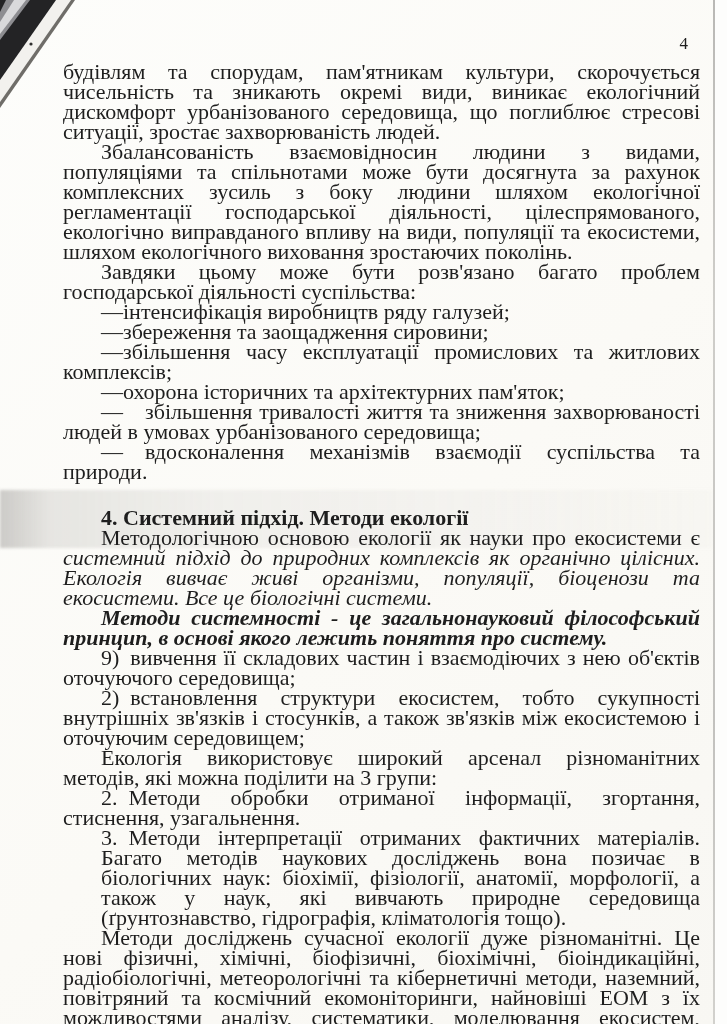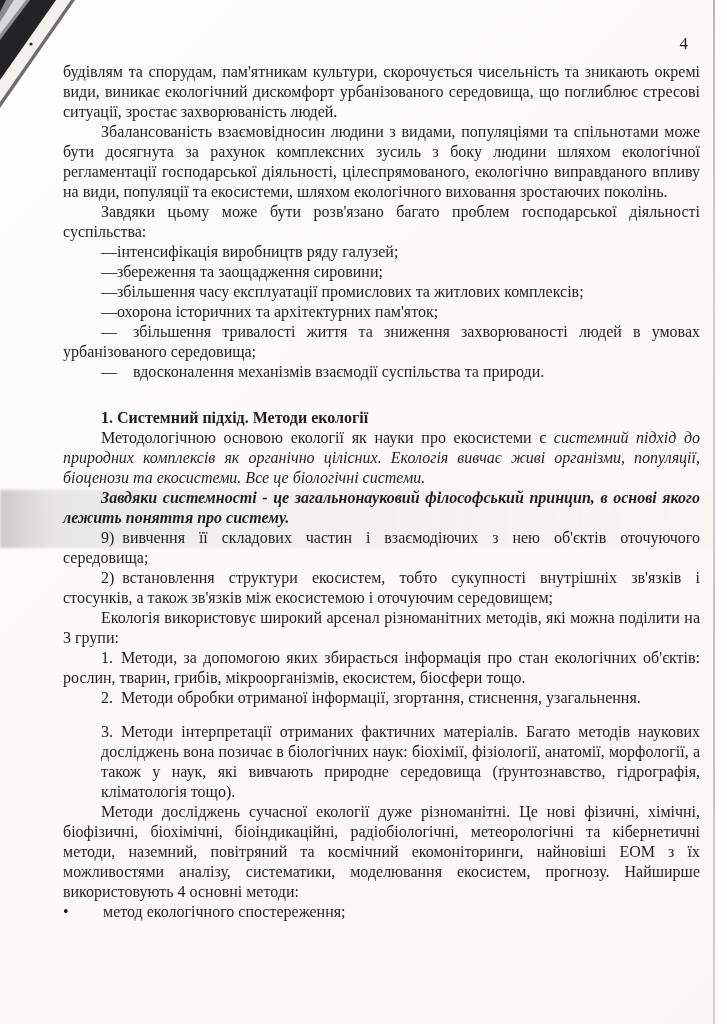--- a/index.html
+++ b/index.html
@@ -38,34 +38,34 @@
   }
   .content {
     position: absolute; left: 63px; top: 34px; width: 637px;
   }
   .pagenum {
     text-align: right; padding-right: 12px;
     font-size: 17px; line-height: 20px; margin-bottom: 8px;
   }
   p, h2 {
     margin: 0;
-    font-size: 16px;
+    font-size: 22px;
     line-height: 20px;
     text-align: justify;
   }
   .ind { text-indent: 38px; }
   h2.heading {
     margin-top: 26px;
     font-weight: bold;
     text-indent: 38px;
     text-align: left;
   }
   .it { font-style: italic; }
   .bold-it { font-weight: bold; font-style: italic; }
-  .hang { margin-left: 38px; text-indent: 0; margin-top: 14px; }
+  .hang { margin-left: 38px; text-indent: 0; }
   .bullet-line { text-align: left; }
   .bullet-marker { display: inline-block; width: 40px; }
 </style>
 </head>
 <body>
 
 <div class="page-surface"></div>
 
 <div class="shade-band"></div>
 
@@ -88,31 +88,30 @@
   <p class="ind">Збалансованість взаємовідносин людини з видами, популяціями та спільнотами може бути досягнута за рахунок комплексних зусиль з боку людини шляхом екологічної регламентації господарської діяльності, цілеспрямованого, екологічно виправданого впливу на види, популяції та екосистеми, шляхом екологічного виховання зростаючих поколінь.</p>
   <p class="ind">Завдяки цьому може бути розв'язано багато проблем господарської діяльності суспільства:</p>
 
   <p class="ind">—інтенсифікація виробництв ряду галузей;</p>
   <p class="ind">—збереження та заощадження сировини;</p>
   <p class="ind">—збільшення часу експлуатації промислових та житлових комплексів;</p>
   <p class="ind">—охорона історичних та архітектурних пам'яток;</p>
   <p class="ind">— збільшення тривалості життя та зниження захворюваності людей в умовах урбанізованого середовища;</p>
   <p class="ind">— вдосконалення механізмів взаємодії суспільства та природи.</p>
 
-  <h2 class="heading">1. Системний підхід. Методи екології</h2>
+  <h2 class="heading">4. Системний підхід. Методи екології</h2>
 
   <p class="ind"><span>Методологічною основою екології як науки про екосистеми є </span><span class="it">системний підхід до природних комплексів як органічно цілісних. Екологія вивчає живі організми, популяції, біоценози та екосистеми. Все це біологічні системи.</span></p>
 
-  <p class="ind bold-it">Завдяки системності - це загальнонауковий філософський принцип, в основі якого лежить поняття про систему.</p>
+  <p class="ind bold-it">Методи системності - це загальнонауковий філософський принцип, в основі якого лежить поняття про систему.</p>
 
   <p class="ind">9) вивчення її складових частин і взаємодіючих з нею об'єктів оточуючого середовища;</p>
   <p class="ind">2) встановлення структури екосистем, тобто сукупності внутрішніх зв'язків і стосунків, а також зв'язків між екосистемою і оточуючим середовищем;</p>
 
   <p class="ind">Екологія використовує широкий арсенал різноманітних методів, які можна поділити на 3 групи:</p>
 
-  <p class="ind">1. Методи, за допомогою яких збирається інформація про стан екологічних об'єктів: рослин, тварин, грибів, мікроорганізмів, екосистем, біосфери тощо.</p>
   <p class="ind">2. Методи обробки отриманої інформації, згортання, стиснення, узагальнення.</p>
   <p class="hang">3. Методи інтерпретації отриманих фактичних матеріалів. Багато методів наукових досліджень вона позичає в біологічних наук: біохімії, фізіології, анатомії, морфології, а також у наук, які вивчають природне середовища (ґрунтознавство, гідрографія, кліматологія тощо).</p>
 
   <p class="ind">Методи досліджень сучасної екології дуже різноманітні. Це нові фізичні, хімічні, біофізичні, біохімічні, біоіндикаційні, радіобіологічні, метеорологічні та кібернетичні методи, наземний, повітряний та космічний екомоніторинги, найновіші ЕОМ з їх можливостями аналізу, систематики, моделювання екосистем, прогнозу. Найширше використовують 4 основні методи:</p>
 
   <p class="bullet-line"><span class="bullet-marker">•</span><span>метод екологічного спостереження;</span></p>
 </div>
 
 </body></html>

